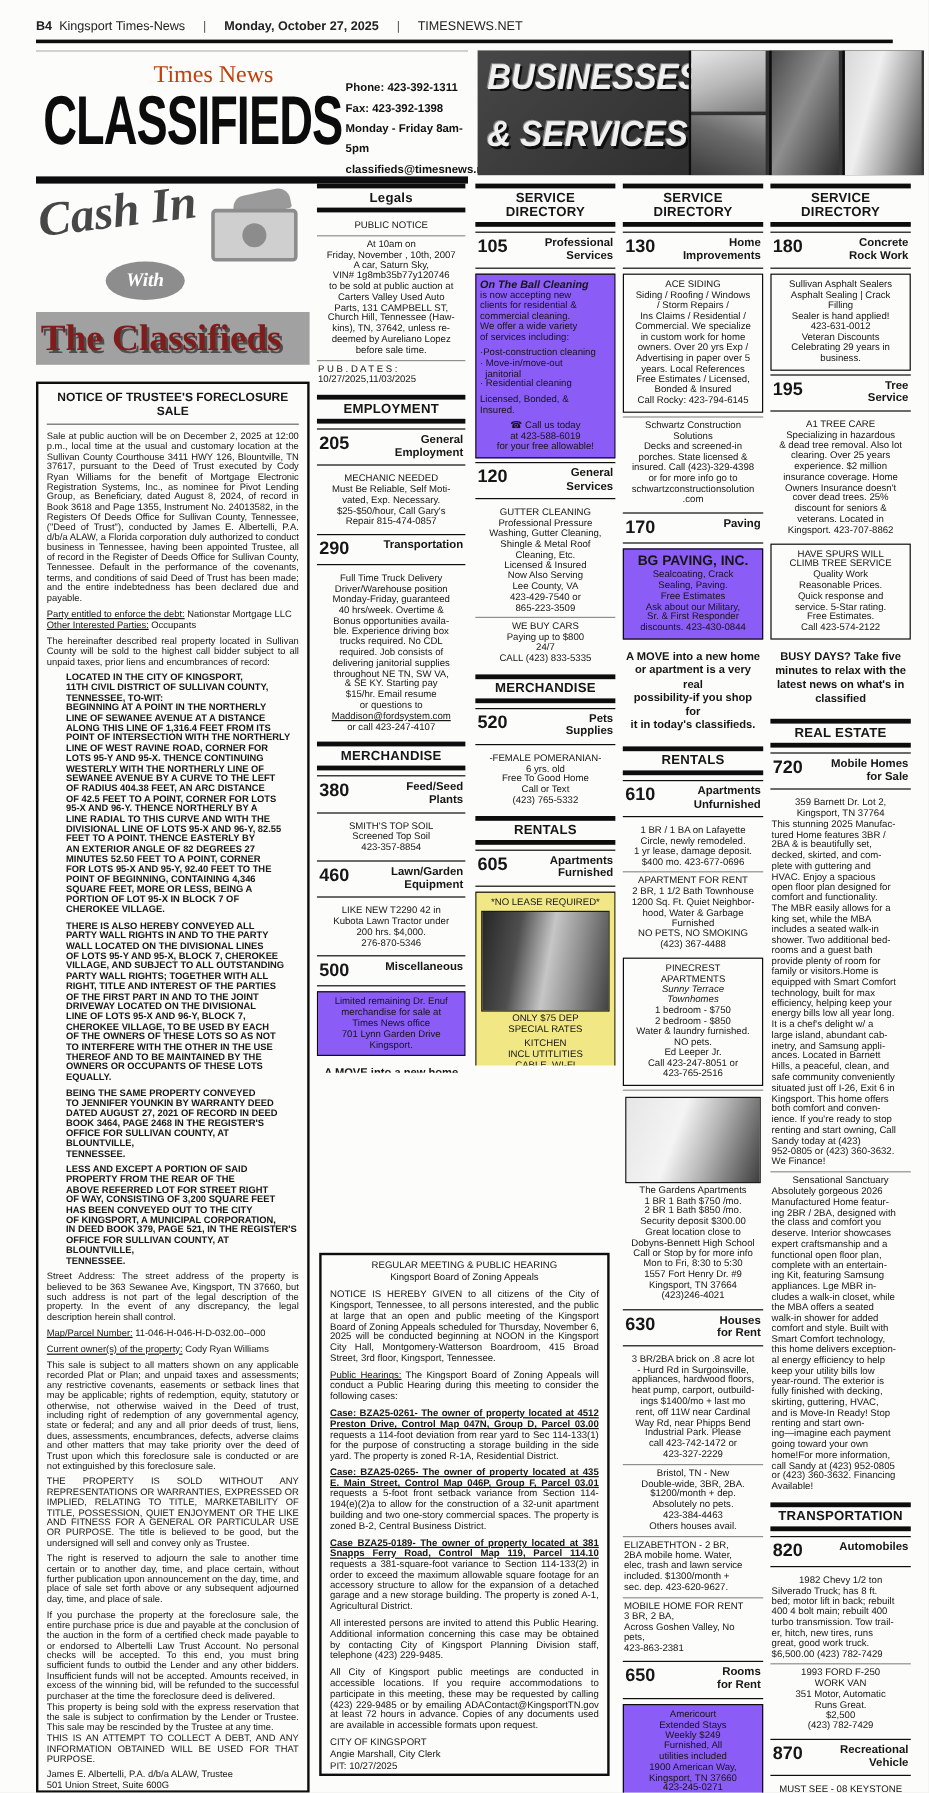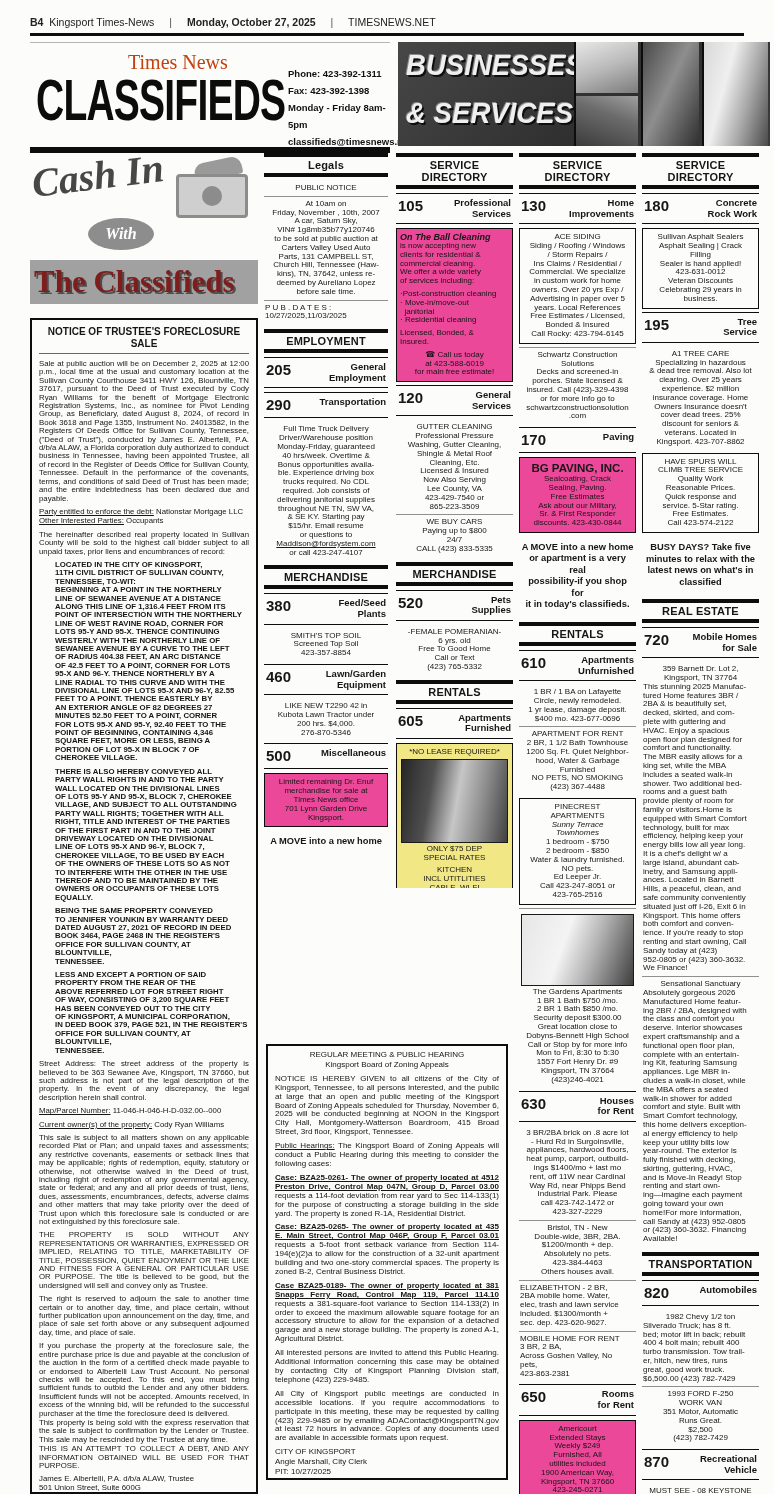--- a/index.html
+++ b/index.html
@@ -59,21 +59,21 @@
   .sec{margin:5px 0 4px;}
   .sec .bar{height:4px;background:#0d0d0d;}
   .sec .lbl{font-weight:bold;font-size:11px;text-align:center;padding:2px 0;letter-spacing:.2px;}
   .cat{display:flex;justify-content:space-between;align-items:flex-start;border-top:1px solid #0d0d0d;border-bottom:1.5px solid #0d0d0d;padding:3px 2px 4px;margin:3px 0 4px;}
   .cat .num{font-size:15px;font-weight:bold;}
   .cat .nm{font-size:9.5px;font-weight:bold;text-align:right;line-height:1.12;padding-top:1px;}
   .ad{font-size:8px;line-height:8.8px;text-align:center;padding:3px 1px;}
   .ad.left{text-align:left;}
   .ad + .ad{border-top:1px solid #8f8f8f;}
   .ad.box{border:1.5px solid #0d0d0d;padding:4px 3px;margin:3px 0;}
-  .ad.blue{background:#ec4899;}
+  .ad.blue{background:#8b5cf6;}
   .ad.yellow{background:#f1e785;}
   .ad .ln{min-height:4px;}
   .ln.b{font-weight:normal;}
   .ln.i{font-weight:bold;font-style:italic;font-size:9px;}
   .ln.t{font-style:italic;}
   .ln.u{text-decoration:underline;}
   .ln.B{font-weight:bold;font-size:11.5px;line-height:13px;}
   .ln.c{text-align:center;}
   .photo{border:1px solid #1a1a1a;margin:2px auto;width:96%;background:linear-gradient(100deg,#262626 0%,#4f4f4f 28%,#c6c6c6 52%,#8d8d8d 74%,#414141 100%);}
   .photo.lightroom{background:linear-gradient(110deg,#e6e6e6,#f4f4f4 38%,#b5b5b5 62%,#3e3e3e 100%);}
@@ -191,20 +191,27 @@
       </div>
       <div class="sec">
         <div class="bar"></div>
         <div class="lbl">EMPLOYMENT</div>
         <div class="bar"></div>
       </div>
       <div class="cat">
         <span class="num">205</span>
         <span class="nm">General<br>Employment</span>
       </div>
+      <div class="ad">
+        <div class="ln">MECHANIC NEEDED</div>
+        <div class="ln">Must Be Reliable, Self Moti-</div>
+        <div class="ln">vated, Exp. Necessary.</div>
+        <div class="ln">$25-$50/hour, Call Gary's</div>
+        <div class="ln">Repair 815-474-0857</div>
+      </div>
       <div class="cat">
         <span class="num">290</span>
         <span class="nm">Transportation</span>
       </div>
       <div class="ad">
         <div class="ln">Full Time Truck Delivery</div>
         <div class="ln">Driver/Warehouse position</div>
         <div class="ln">Monday-Friday, guaranteed</div>
         <div class="ln">40 hrs/week. Overtime &amp;</div>
         <div class="ln">Bonus opportunities availa-</div>
@@ -279,21 +286,21 @@
         <div class="ln">·Post-construction cleaning</div>
         <div class="ln">· Move-in/move-out</div>
         <div class="ln">&nbsp;&nbsp;janitorial</div>
         <div class="ln">· Residential cleaning</div>
         <div class="ln" style="min-height: 4px; line-height: 4px;">&nbsp;</div>
         <div class="ln">Licensed, Bonded, &amp;</div>
         <div class="ln">Insured.</div>
         <div class="ln" style="min-height: 4px; line-height: 4px;">&nbsp;</div>
         <div class="ln c">☎ Call us today</div>
         <div class="ln c">at 423-588-6019</div>
-        <div class="ln c">for main free estimate!</div>
+        <div class="ln c">for your free allowable!</div>
       </div>
       <div class="cat">
         <span class="num">120</span>
         <span class="nm">General<br>Services</span>
       </div>
       <div class="ad">
         <div class="ln">GUTTER CLEANING</div>
         <div class="ln">Professional Pressure</div>
         <div class="ln">Washing, Gutter Cleaning,</div>
         <div class="ln">Shingle &amp; Metal Roof</div>

